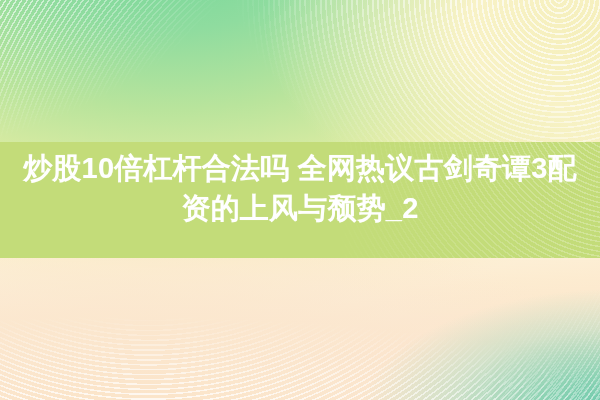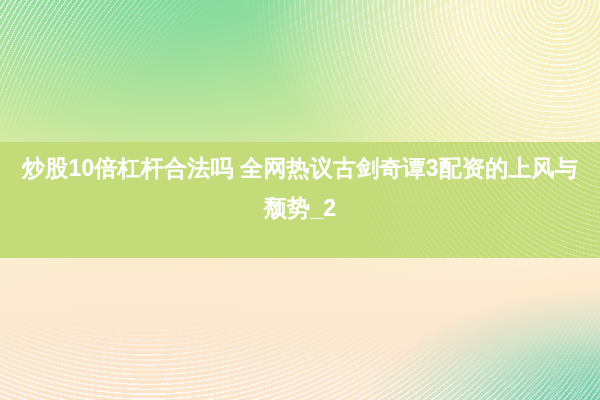--- a/index.html
+++ b/index.html
@@ -118,21 +118,21 @@
 
   
   .headline {
     position: absolute;
     left: 0;
     right: 0;
     top: 148px;
     padding: 0 14px;
     text-align: center;
     color: #ffffff;
-    font-size: 23px;
+    font-size: 29px;
     font-weight: bold;
     line-height: 40px;
     letter-spacing: 0.2px;
     white-space: pre-line;
     text-shadow: 0 0 1px rgba(255,255,255,0.35);
   }
 </style>
 </head>
 <body>
 

